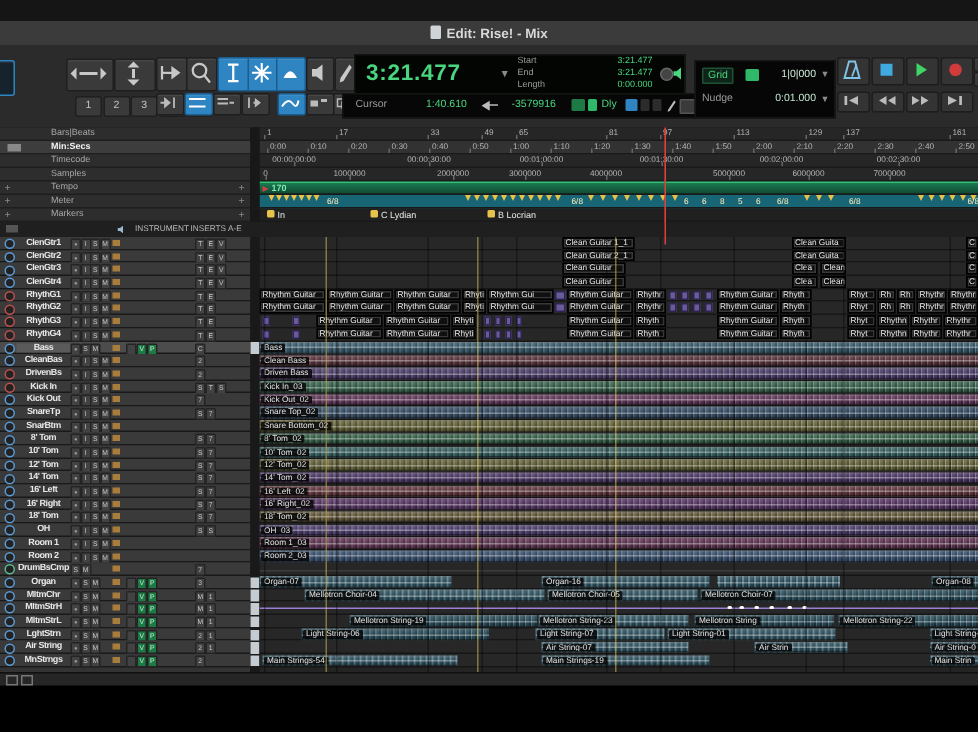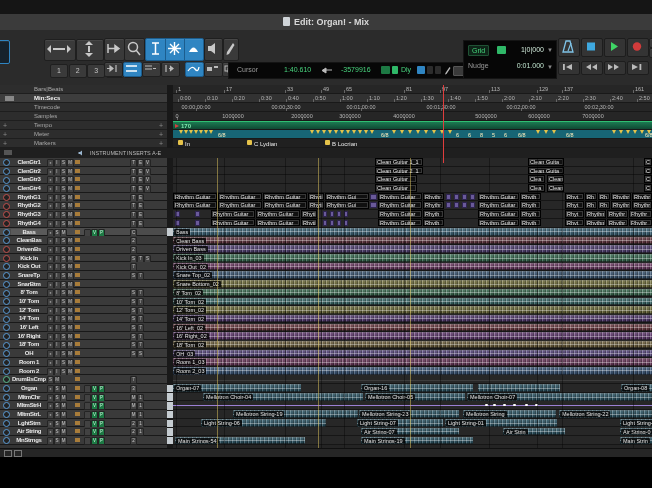--- a/index.html
+++ b/index.html
@@ -78,21 +78,21 @@
   .plus{position:absolute;left:3px;top:1px;color:#8a8a8a;font-size:7px;line-height:7px;}
 </style>
 </head>
 <body>
 
 <div id="screen">
 
   <div class="abs" id="top-strip"></div>
 
   <div class="abs" id="titlebar">
-    <span id="doc-icon"></span><span>Edit: Organ! - Mix</span>
+    <span id="doc-icon"></span><span>Edit: Rise! - Mix</span>
   </div>
 
   <div class="abs" id="toolbar">
 
     <div class="btn" style="left:-6px;top:10px;width:14px;height:22px;background:#16222c;border-color:#2f85c2;"></div>
 
     <div class="btn" style="left:44px;top:9px;width:30px;height:20px;">
       <svg width="28" height="18" viewBox="0 0 28 18">
           <path d="M2 9 L6 5 L6 13 Z M26 9 L22 5 L22 13 Z" fill="#c8c8c8"></path>
           <rect x="8" y="8" width="12" height="2" fill="#c8c8c8"></rect>
@@ -182,20 +182,34 @@
           <rect x="9" y="3" width="4" height="2" fill="#bbb"></rect>
         </svg>
       </div>
     <div class="btn" style="left:222px;top:32px;width:16px;height:13px;">
         <svg width="14" height="11" viewBox="0 0 14 11">
           <rect x="2" y="3" width="7" height="5" fill="none" stroke="#bbb"></rect>
           <rect x="5" y="5" width="7" height="4" fill="none" stroke="#bbb"></rect>
         </svg>
       </div>
 
+    <div class="abs" id="counter-panel" style="position:absolute;left:236px;top:6px;width:219px;height:25px;">
+      <span id="main-time">3:21.477</span>
+      <span id="main-time-caret">▼</span>
+      <span class="sel-lab" style="top:1px;">Start</span>
+      <span class="sel-lab" style="top:9px;">End</span>
+      <span class="sel-lab" style="top:17px;">Length</span>
+      <span class="sel-val" style="top:1px;">3:21.477</span>
+      <span class="sel-val" style="top:9px;">3:21.477</span>
+      <span class="sel-val" style="top:17px;">0:00.000</span>
+      <div style="position:absolute;left:203px;top:8px;width:7px;height:7px;border-radius:50%;background:#444;border:1px solid #666;"></div>
+      <svg style="position:absolute;left:211px;top:7px;" width="8" height="10" viewBox="0 0 8 10">
+          <path d="M1 3.5 H3 L6 1 V9 L3 6.5 H1 Z" fill="#49d67f"></path>
+        </svg>
+    </div>
 
     <div style="position:absolute;left:228px;top:32px;width:234px;height:15px;background:#070707;border:1px solid #141414;">
       <span class="cr" style="left:8px;">Cursor</span>
       <span class="cr grn" style="left:55px;">1:40.610</span>
       <svg style="position:absolute;left:92px;top:4px;" width="12" height="7" viewBox="0 0 12 7">
           <path d="M1 3.5 L5 1 V6 Z M5 3 H11" fill="#bbb" stroke="#bbb"></path>
         </svg>
       <span class="cr grn" style="left:112px;">-3579916</span>
       <span class="chip" style="left:152px;width:9px;background:#1d7a44;"></span>
       <span class="chip" style="left:163px;width:6px;background:#2fb868;"></span>

